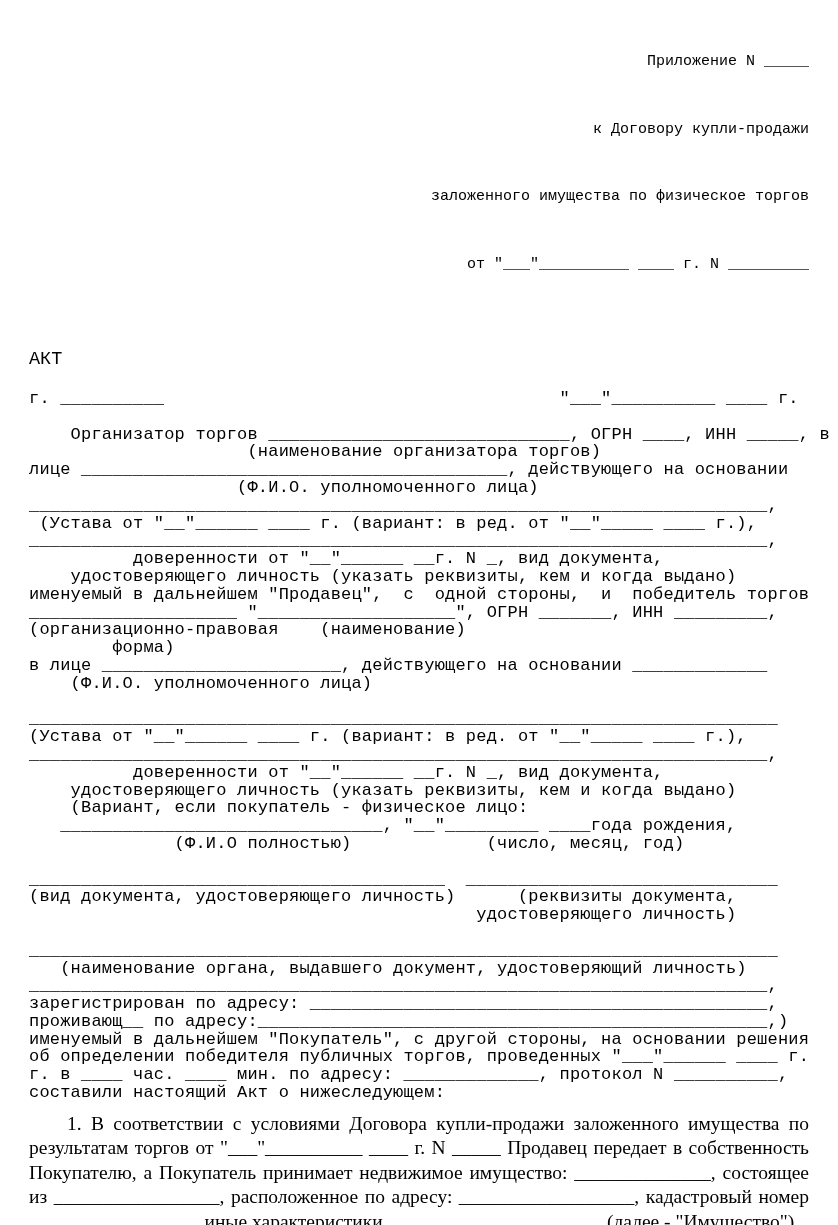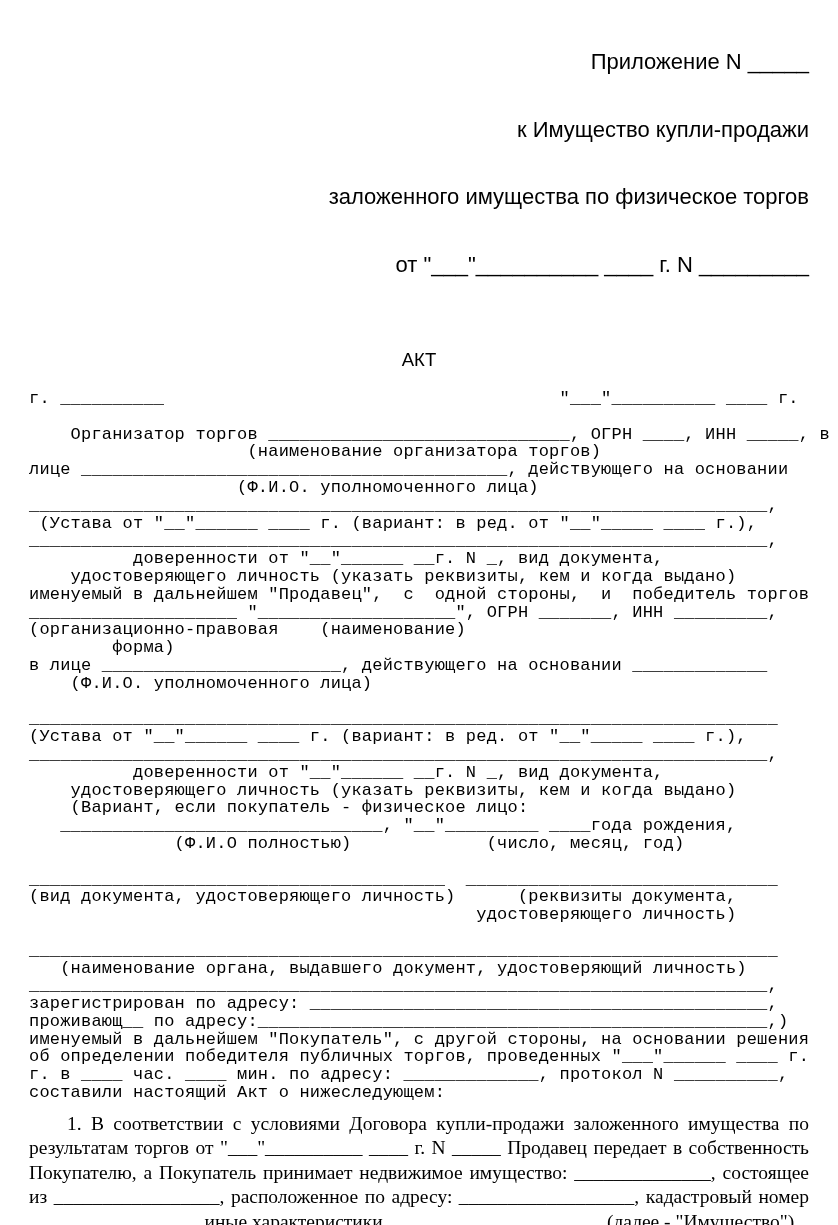--- a/index.html
+++ b/index.html
@@ -14,32 +14,31 @@
   }
   .page {
     width: 838px;
     min-height: 1225px;
     padding: 6px 29px 20px 29px;
     background: #ffffff;
     color: #000000;
   }
   
   .doc-header {
-    font-family: Liberation Sans, sans-serif;
-    font-size: 22px;
+    font-family: Liberation Mono, monospace;
+    font-size: 15px;
     line-height: 22.5px;
     text-align: right;
     white-space: pre;
   }
   
   .doc-title {
-    font-family: Liberation Sans, sans-serif;
+    font-family: Liberation Mono, monospace;
     font-size: 18.5px;
     line-height: 23px;
-    text-align: center;
     margin-top: 27px;
   }
   
   .form-block {
     font-family: "Liberation Mono", "DejaVu Sans Mono", monospace;
     font-size: 17px;
     line-height: 17.8px;
     letter-spacing: 0.2px;
     white-space: pre;
     margin: 19px 0 0 0;
@@ -59,21 +58,21 @@
     overflow-wrap: break-word;
   }
 </style>
 </head>
 <body>
 
 <div class="page">
 
   <div class="doc-header">
     <div>Приложение N _____</div>
-    <div>к Имущество купли-продажи</div>
+    <div>к Договору купли-продажи</div>
     <div>заложенного имущества по физическое торгов</div>
     <div>от "___"__________ ____ г. N _________</div>
   </div>
 
   <div class="doc-title">
     <div>АКТ</div>
   </div>
 
   <pre class="form-block">г. __________                                      "___"__________ ____ г.
 

